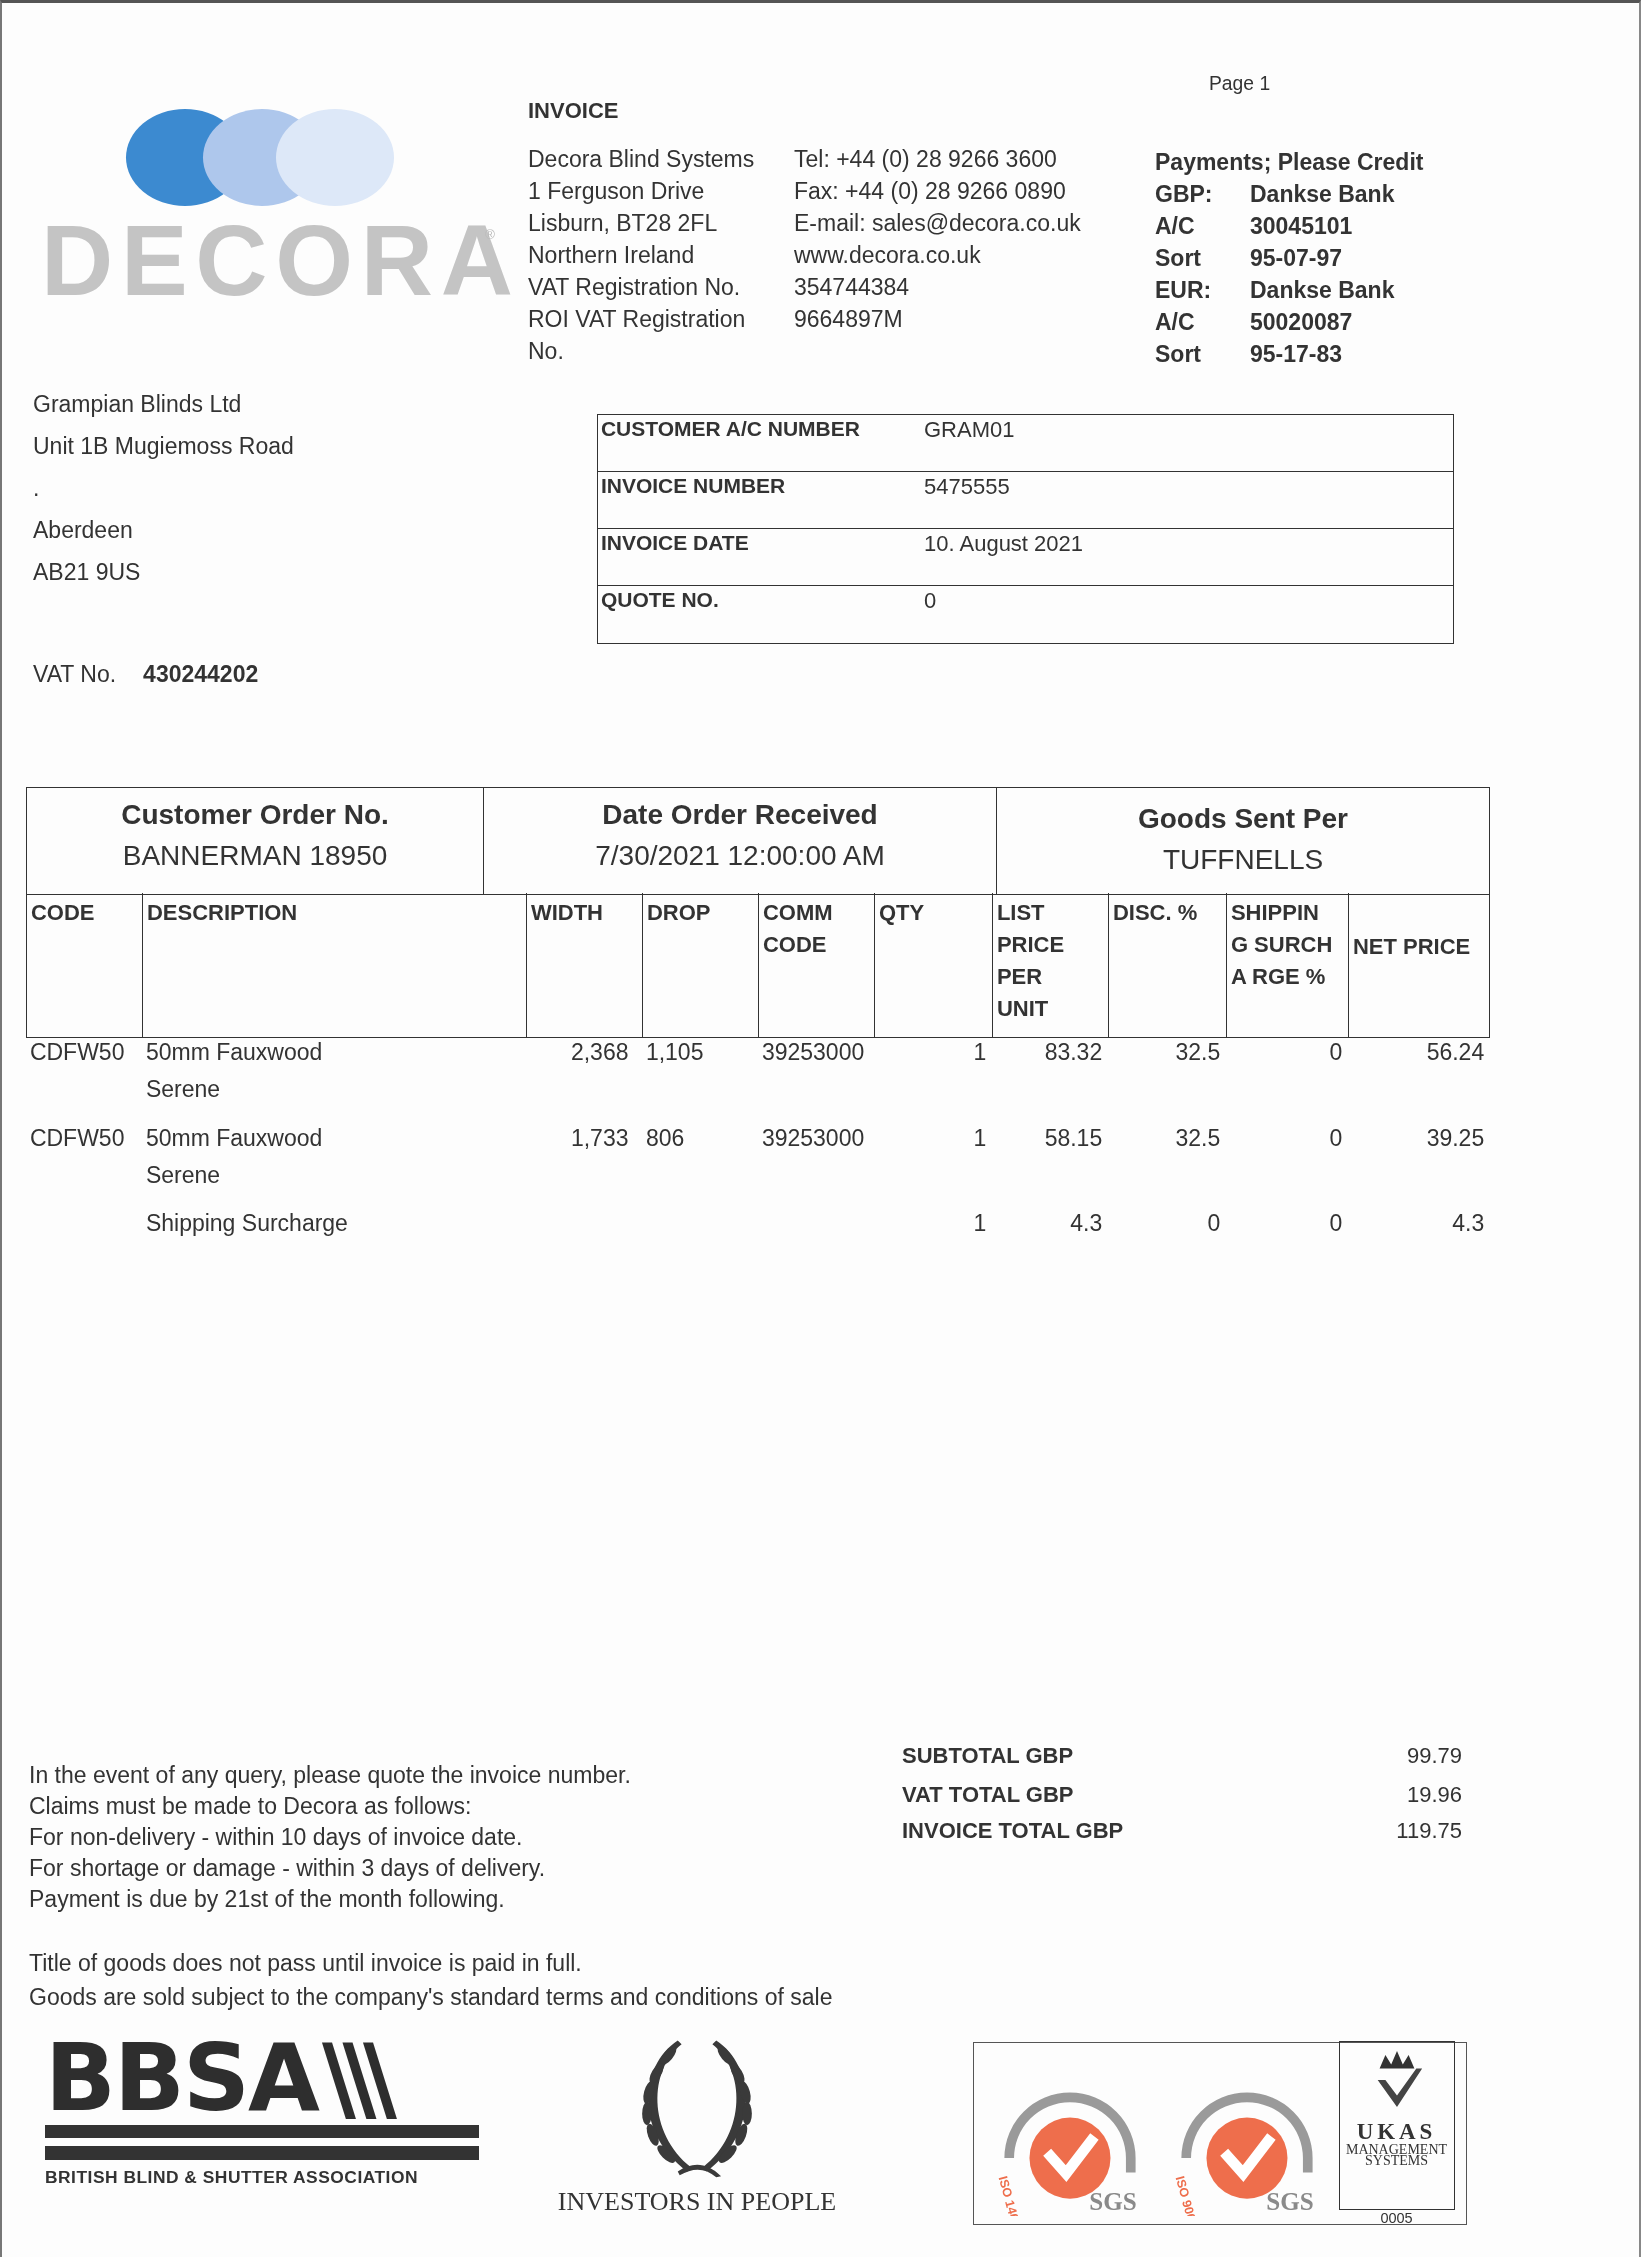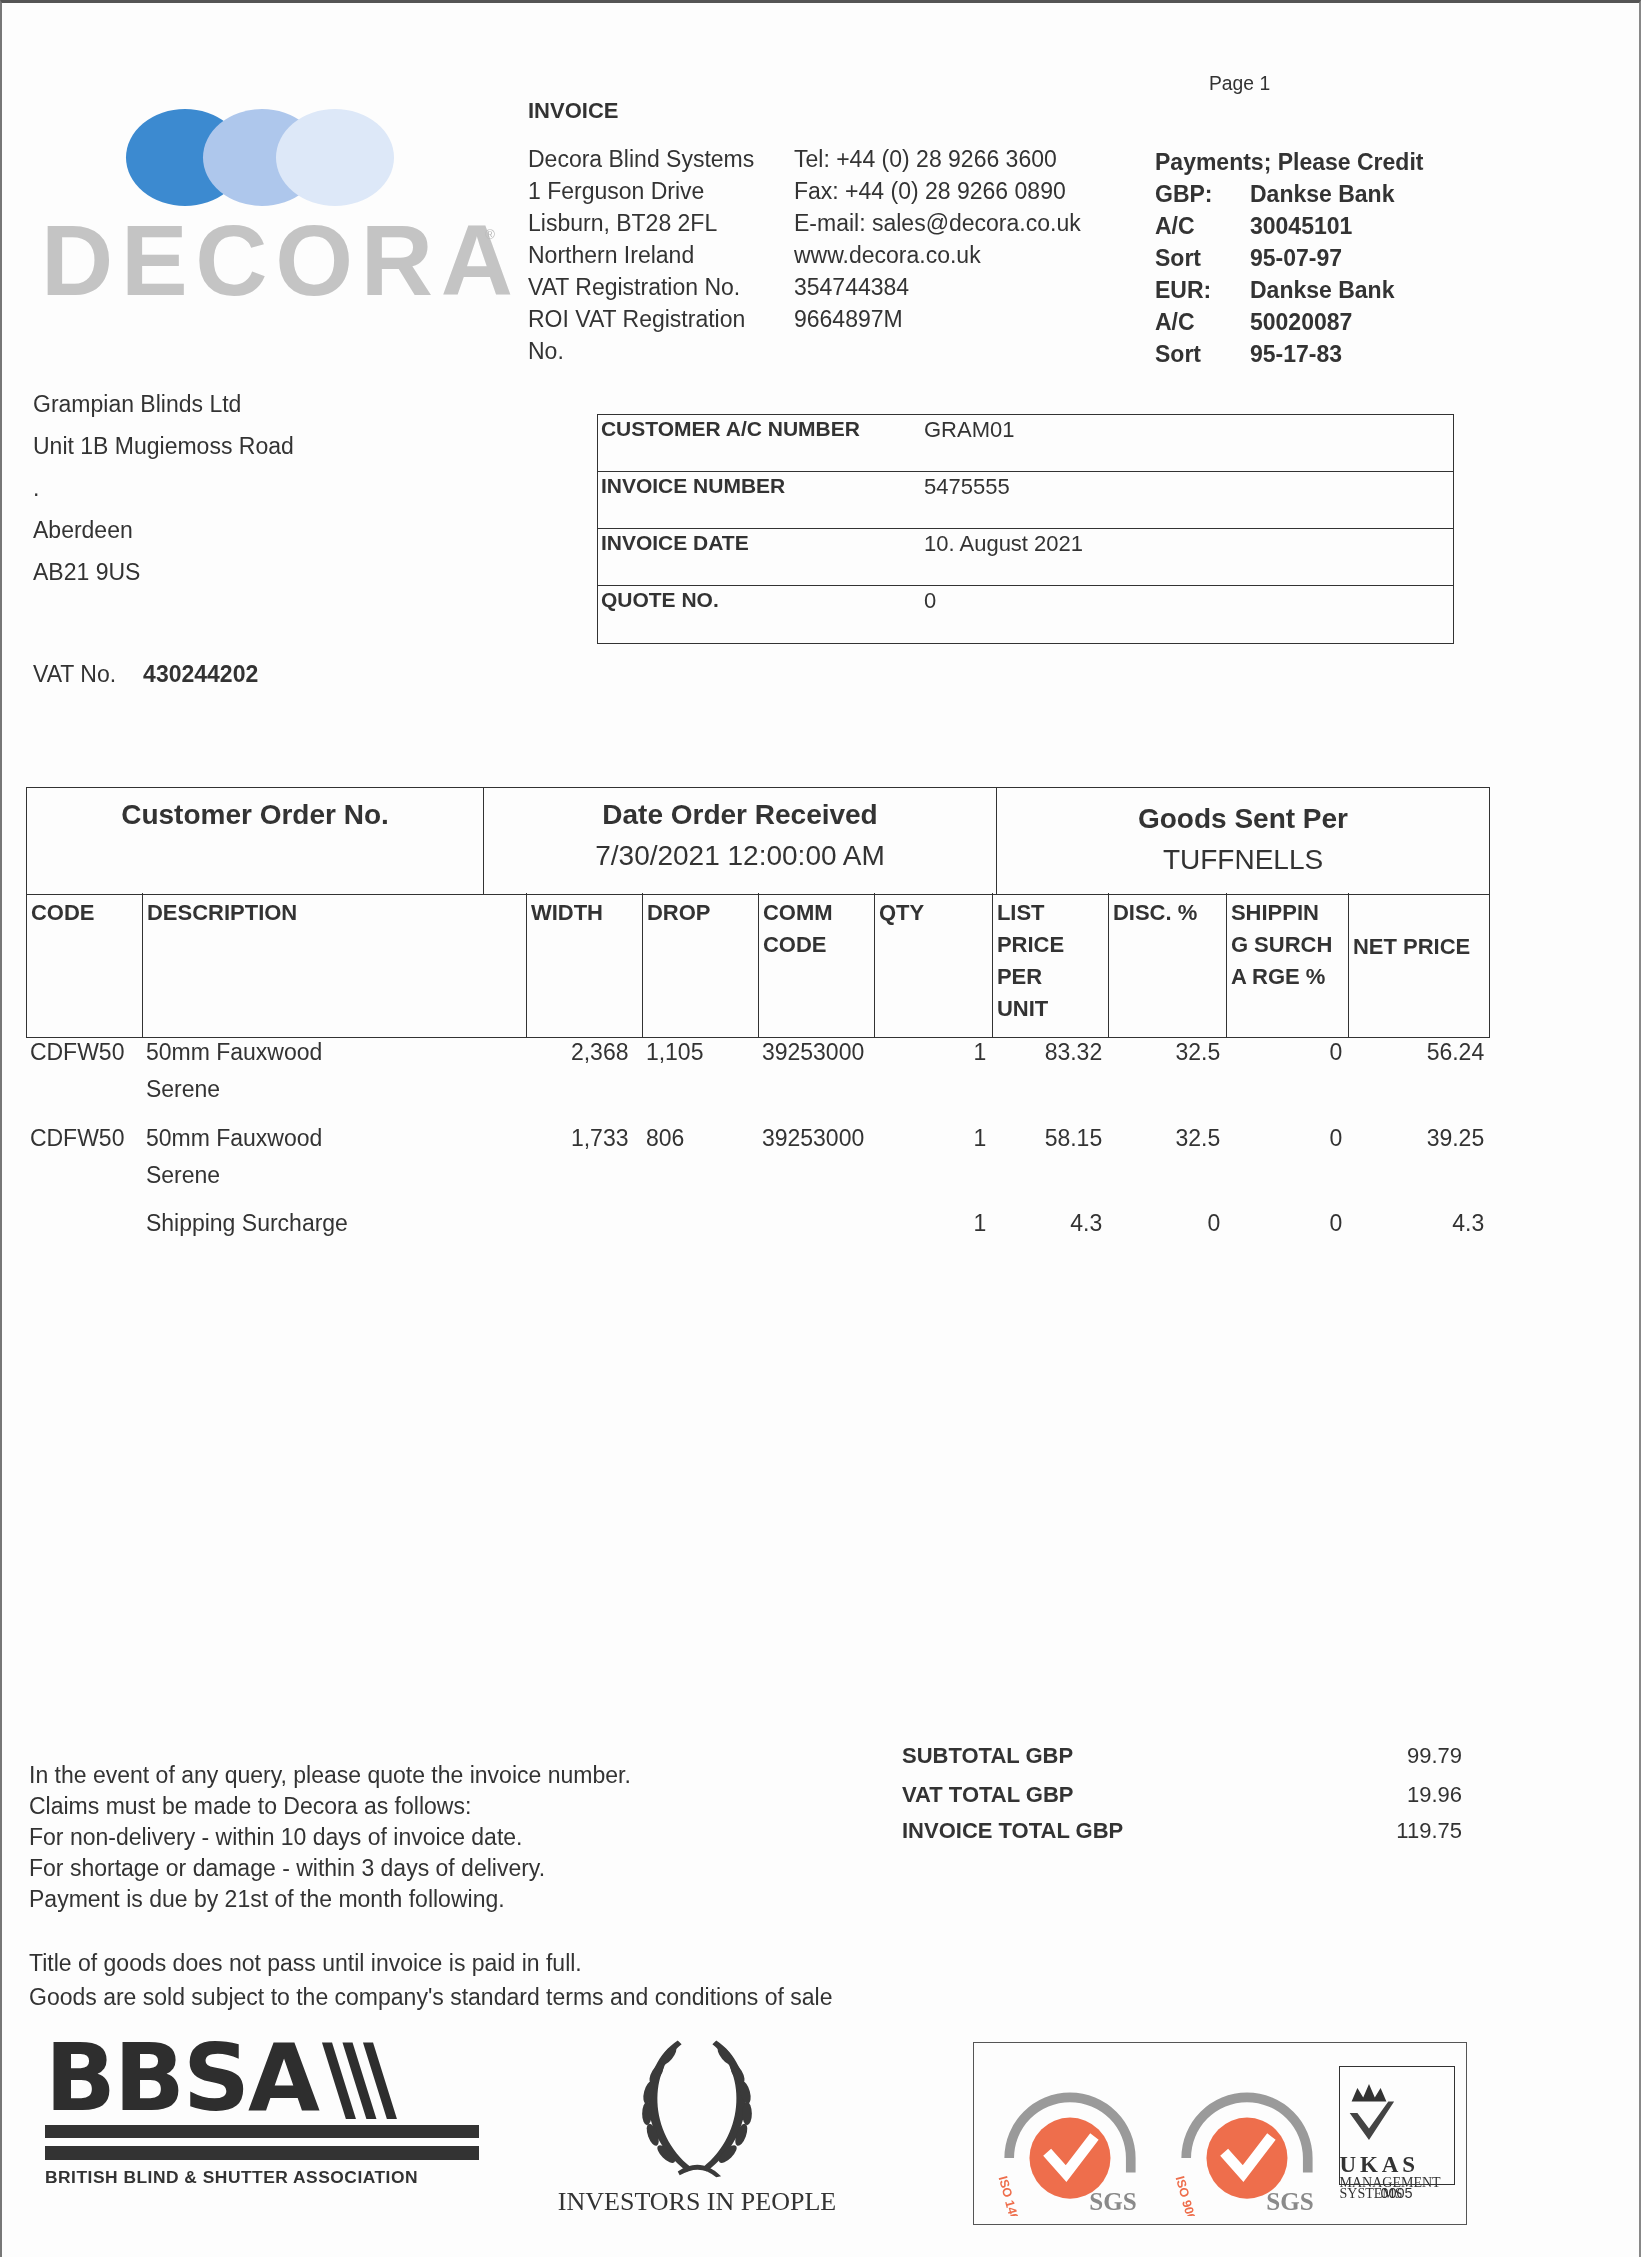--- a/index.html
+++ b/index.html
@@ -71,21 +71,21 @@
   .bbsa { left: 43px; top: 2033px; width: 434px; }
   .bbsa-word { font-size: 93px; line-height: 85px; font-weight: bold; color: #2e2e2e; letter-spacing: -1.9px; font-family: "DejaVu Sans", sans-serif; }
   .bbsa-bars { margin-top: 3.9px; }
   .bbsa-bars div { height: 13.5px; background: #333; margin-bottom: 7.7px; }
   .bbsa-sub { font-size: 17.4px; font-weight: bold; color: #333; margin-top: 1.9px; letter-spacing: 0.5px; }
 
   .iip { left: 502px; top: 2024px; width: 386px; text-align: center; }
   .iip-text { font-family: "Liberation Serif", "DejaVu Serif", serif; font-size: 26px; color: #333; margin-top: 1.9px; }
 
   .cert { left: 971px; top: 2039px; width: 494px; height: 183px; border: 1.9px solid #555; display: flex; align-items: center; justify-content: space-around; padding: 0 7.7px; }
-  .ukas { width: 116px; height: 119px; border: 1.9px solid #333; text-align: left; padding-top: 13px; }
+  .ukas { width: 116px; height: 169px; border: 1.9px solid #333; text-align: center; padding-top: 5px; }
   .ukas .big { font-size: 23px; font-weight: bold; letter-spacing: 3.9px; color: #333; font-family: "Liberation Serif", serif; }
   .ukas .small { font-size: 14px; line-height: 10.6px; color: #333; font-family: "Liberation Serif", serif; }
   .ukas-code { font-size: 14.5px; color: #333; margin-top: 0; text-align: center; }
 </style>
 </head>
 <body>
 
 <div class="page">
 
   <div>
@@ -172,20 +172,21 @@
       </div>
     <div class="r">
         <span class="lbl">QUOTE NO.</span>
         <span class="val">0</span>
       </div>
   </div>
 
   <div class="abs order">
     <div class="cell" style="width:457px">
       <div class="h">Customer Order No.</div>
+      <div class="v">BANNERMAN 18950</div>
     </div>
     <div class="cell" style="width:513px">
       <div class="h">Date Order Received</div>
       <div class="v">7/30/2021 12:00:00 AM</div>
     </div>
     <div class="cell" style="flex:1; padding-top:9.7px">
       <div class="h">Goods Sent Per</div>
       <div class="v">TUFFNELLS</div>
     </div>
   </div>

